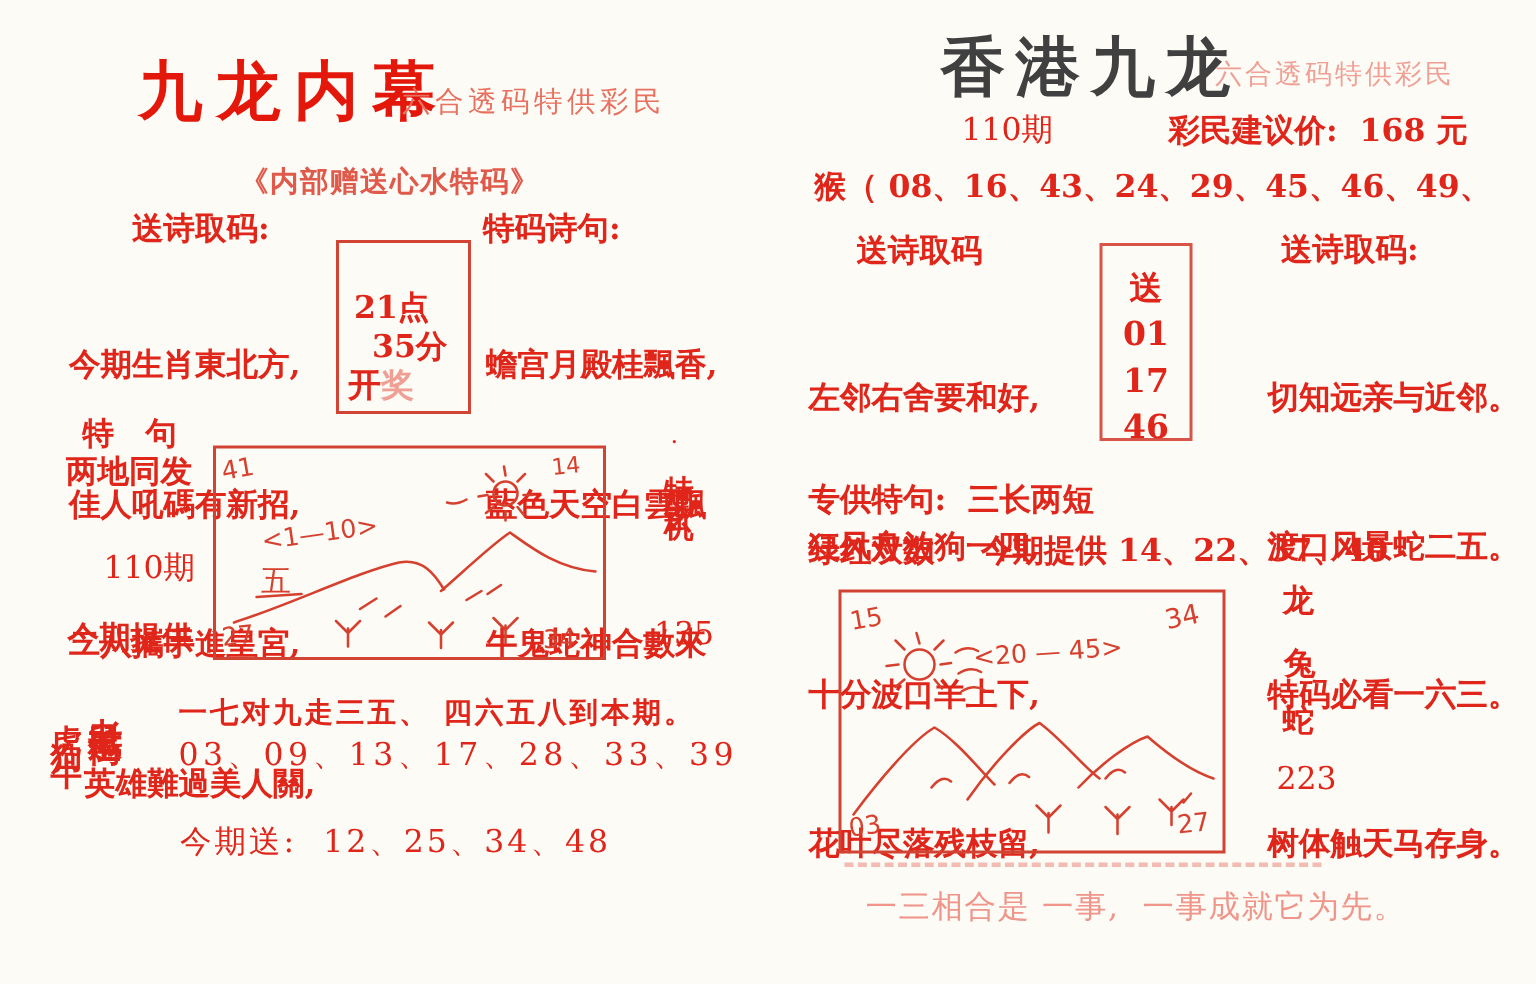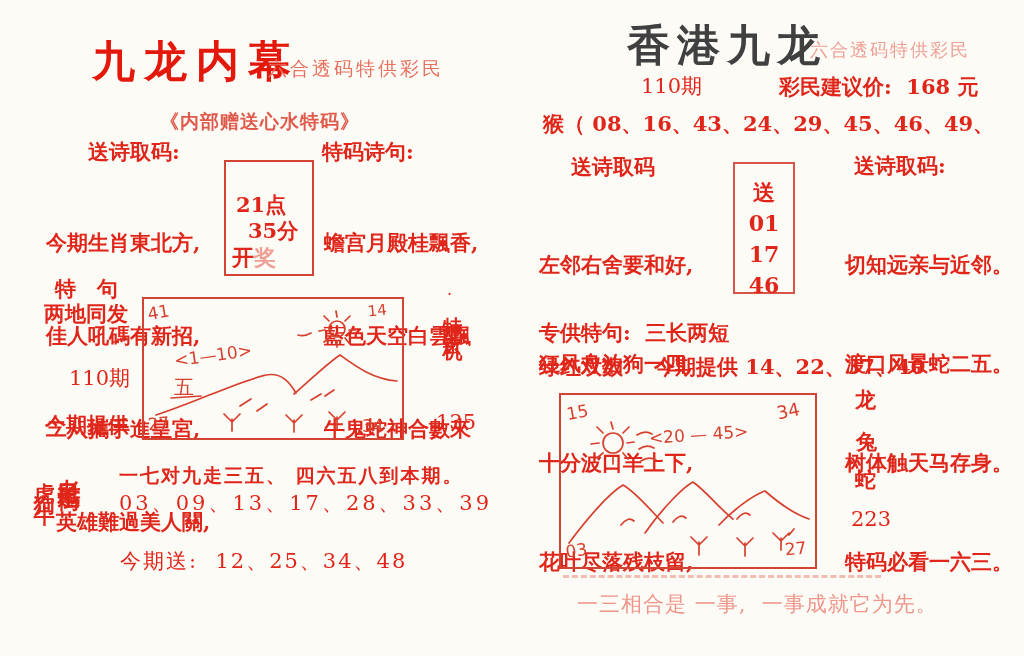--- a/index.html
+++ b/index.html
@@ -173,22 +173,22 @@
 
   <div class="t r-poem r-poem-left">
     <div>左邻右舍要和好,</div>
     <div>狂风舟泊狗一四,</div>
     <div>十分波口羊上下,</div>
     <div>花叶尽落残枝留,</div>
   </div>
   <div class="t r-poem r-poem-right">
     <div>切知远亲与近邻。</div>
     <div>渡口风景蛇二五。</div>
+    <div>特码必看一六三。</div>
     <div>树体触天马存身。</div>
-    <div>特码必看一六三。</div>
   </div>
 
   <div class="t b r-teju">专供特句:  三长两短</div>
   <div class="t b r-lastopen">绿红双数</div>
   <div class="t b r-provide">今期提供 14、22、37、40</div>
 
   <div class="sketch-box r-sketch">
     <svg width="250" height="168" viewBox="0 0 250 168">
       <text class="hw s17" x="6" y="24" transform="rotate(-10 12 20)">15</text>
       <text class="hw s18" x="216" y="23" transform="rotate(-12 224 18)">34</text>

